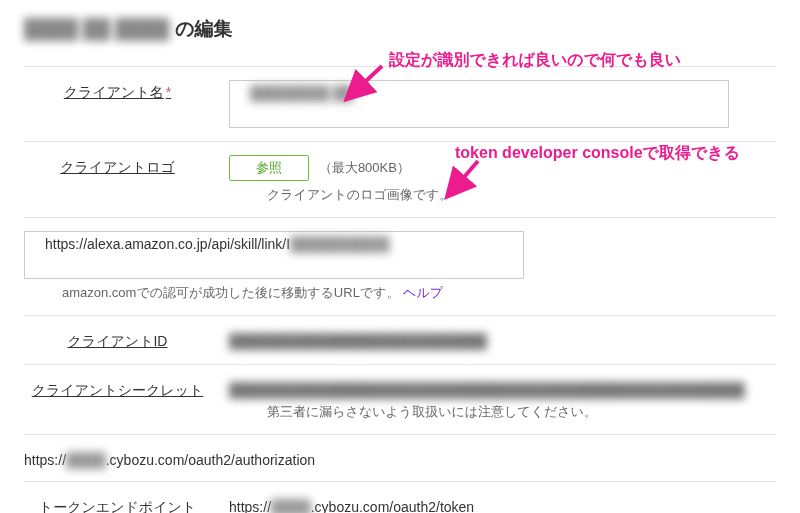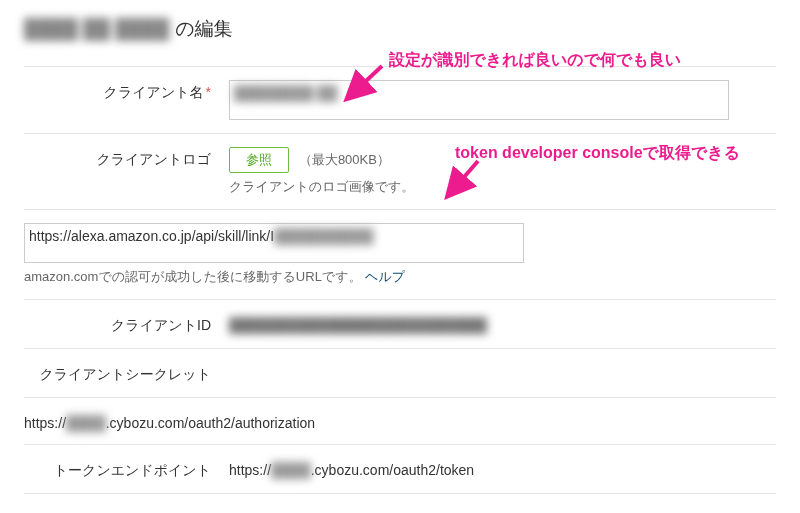--- a/index.html
+++ b/index.html
@@ -8,69 +8,71 @@
       height: 513px;
       font-family: -apple-system, "Helvetica Neue", Arial, sans-serif;
       background: #fff;
       color: #333;
       font-size: 14px;
       position: relative;
     }
     .container { padding: 16px 24px 0 24px; }
     .page-title {
       font-size: 19px;
-      font-weight: normal;
+      font-weight: bold;
       margin-bottom: 24px;
       display: flex;
       align-items: center;
       gap: 6px;
     }
     .blurred {
       filter: blur(4px);
       user-select: none;
       color: #888;
     }
     .form-row {
       display: flex;
       border-top: 1px solid #e5e5e5;
       padding: 13px 0;
       min-height: 42px;
       align-items: flex-start;
     }
     .form-label {
       width: 205px;
-      text-align: right;
+      text-align: center;
       padding-right: 18px;
       padding-top: 4px;
       color: #333;
       flex-shrink: 0;
+      text-decoration: underline;
     }
     .form-label .req { color: #d9534f; margin-left: 2px; }
     .form-value {
       flex: 1;
       padding-right: 10px;
     }
     .text-input {
       width: 100%;
       max-width: 500px;
-      height: 40px;
+      height: 48px;
       border: 1px solid #ccc;
-      padding: 4px 4px;
+      padding: 4px 20px;
       font-size: 14px;
       color: #333;
     }
     .help-text {
       font-size: 13px;
       color: #666;
       margin-top: 5px;
+      margin-left: 38px;
     }
-    .help-text .link { color: #0c4a6e; }
+    .help-text .link { color: #6d28d9; }
     .btn-browse {
       display: inline-block;
-      padding: 3px 16px;
+      padding: 3px 26px;
       border: 1px solid #6abf40;
       color: #4fa821;
       font-size: 13px;
       border-radius: 2px;
       background: #fff;
     }
     .footer { padding: 12px 0 16px 0; border-top: 1px solid #e5e5e5; display:flex; align-items:center;}
     .static-blur {
       filter: blur(4px); color:#777;
     }
@@ -134,20 +136,26 @@
     <div class="form-label">クライアントID</div>
     <div class="form-value">
       <div class="static-text">
         <span class="static-blur">██████████████████████████</span>
       </div>
     </div>
   </div>
 
   <div class="form-row">
     <div class="form-label">クライアントシークレット</div>
+    <div class="form-value">
+      <div class="static-text">
+        <span class="static-blur">████████████████████████████████████████████████████</span>
+      </div>
+      <div class="help-text">第三者に漏らさないよう取扱いには注意してください。</div>
+    </div>
   </div>
 
   <div class="form-row">
     <div class="form-value">
       <div class="static-text">
         <span>https://</span><span class="inline-blur">████</span><span>.cybozu.com/oauth2/authorization</span>
       </div>
     </div>
   </div>
 

